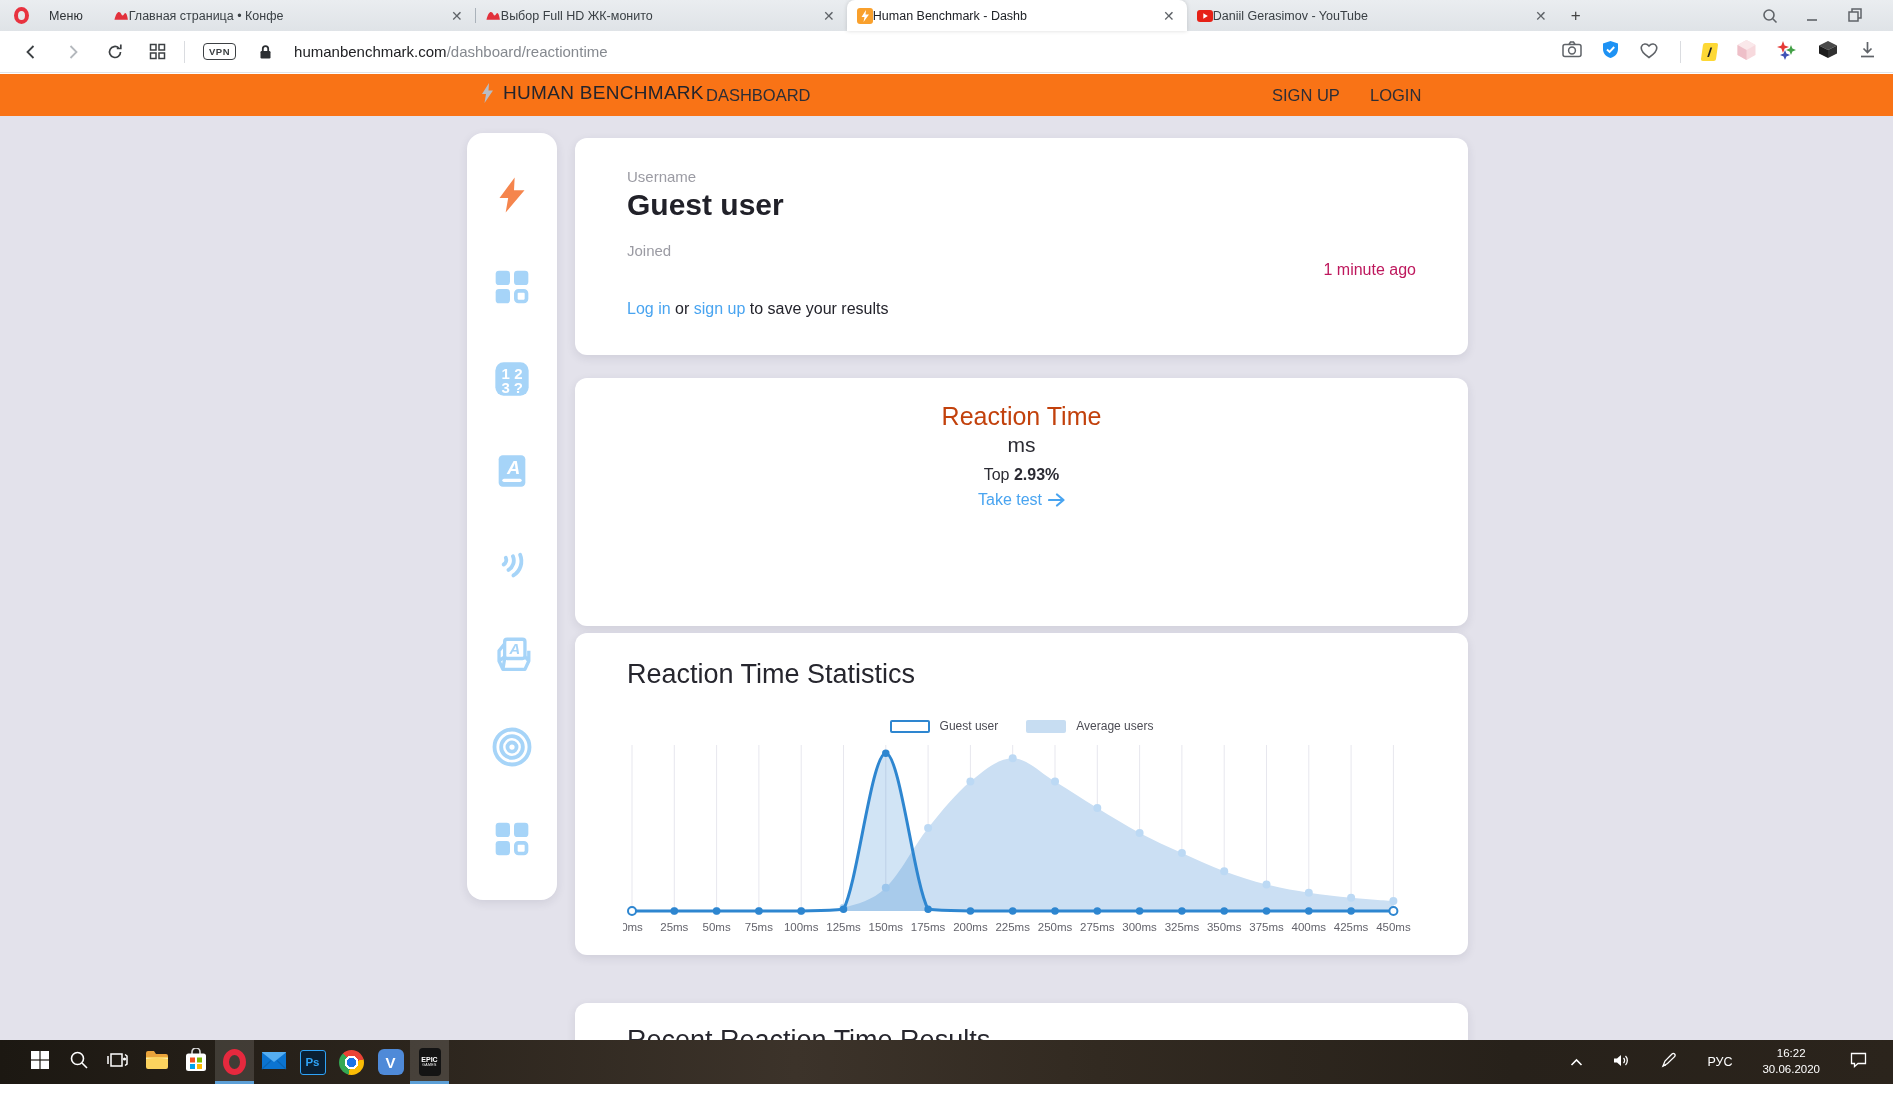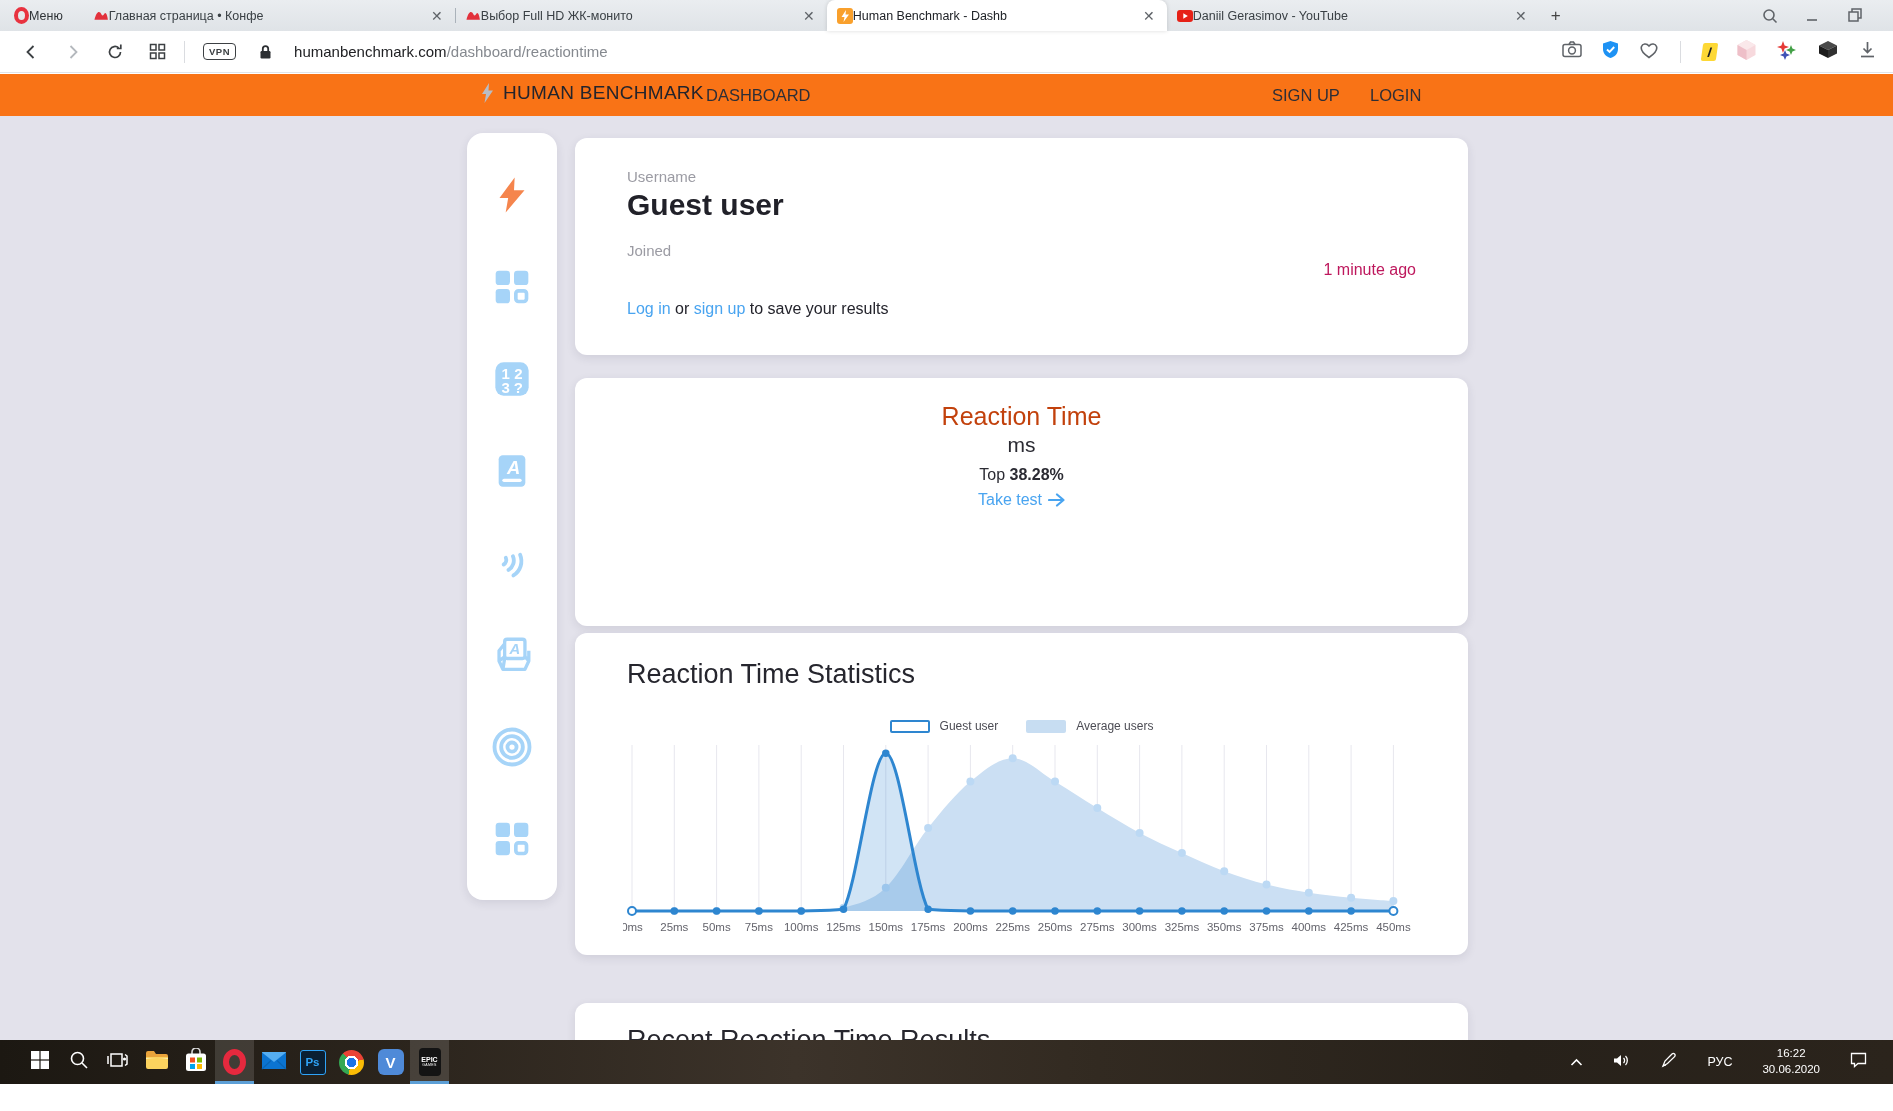--- a/index.html
+++ b/index.html
@@ -2,21 +2,21 @@
 <html><head>
 <meta charset="utf-8">
 <style>
   * { margin:0; padding:0; box-sizing:border-box; }
   html,body { font-family:"Liberation Sans", sans-serif; }
   .screen { position:relative; width:1893px; height:1111px; background:#fff; overflow:hidden; }
 
   
   .tabbar { position:absolute; top:0; left:0; right:0; height:31px;
             background:linear-gradient(#eaedf0,#dfe3e7); display:flex; align-items:stretch; }
-  .menu-btn { display:flex; align-items:center; gap:0; padding:0 20px 0 14px; cursor:default; }
+  .menu-btn { display:flex; align-items:center; gap:20px; padding:0 20px 0 14px; cursor:default; }
   .opera-o { width:15px; height:17px; border:4px solid #e8323f; border-radius:50%; }
   .menu-label { font-size:12.5px; color:#2f3337; }
   .tab { position:relative; display:flex; align-items:center; padding:0 10px; width:372px; }
   .tab.active { background:#fff; border-radius:8px 8px 0 0; box-shadow:0 0 4px rgba(0,0,0,.15); z-index:2; width:340px; }
   .tab .sep { position:absolute; left:0; top:8px; width:1px; height:15px; background:#aab2ba; }
   .tab-title { flex:1; font-size:12.5px; color:#3a4045; white-space:nowrap; overflow:hidden;
                -webkit-mask-image:linear-gradient(90deg,#000 85%,transparent); mask-image:linear-gradient(90deg,#000 85%,transparent); }
   .tab.active .tab-title { color:#202328; }
   .tab-close { font-size:14px; color:#5f6368; line-height:1; padding:2px; }
   .favicon { width:16px; height:16px; flex:0 0 auto; display:flex; align-items:center; justify-content:center; }
@@ -357,21 +357,21 @@
       <div class="lbl">Username</div>
       <div class="username">Guest user</div>
       <div class="lbl">Joined</div>
       <div class="joined-val">1 minute ago</div>
       <div class="savings"><span class="link">Log in</span><span> or </span><span class="link">sign up</span><span> to save your results</span></div>
     </div>
 
     <div class="card card-reaction">
       <div class="rt-title">Reaction Time</div>
       <div class="rt-unit">ms</div>
-      <div class="rt-top"><span>Top </span><b>38.28%</b></div>
+      <div class="rt-top"><span>Top </span><b>2.93%</b></div>
       <div class="rt-take">
         <span>Take test</span>
         <svg width="17" height="14" viewBox="0 0 17 14">
             <path d="M1 7 H14 M9 1.5 L15.5 7 L9 12.5" fill="none" stroke="#49a4f0" stroke-width="2.2" stroke-linecap="round" stroke-linejoin="round"></path>
           </svg>
       </div>
     </div>
 
     <div class="card card-stats">
       <div class="stats-title">Reaction Time Statistics</div>

